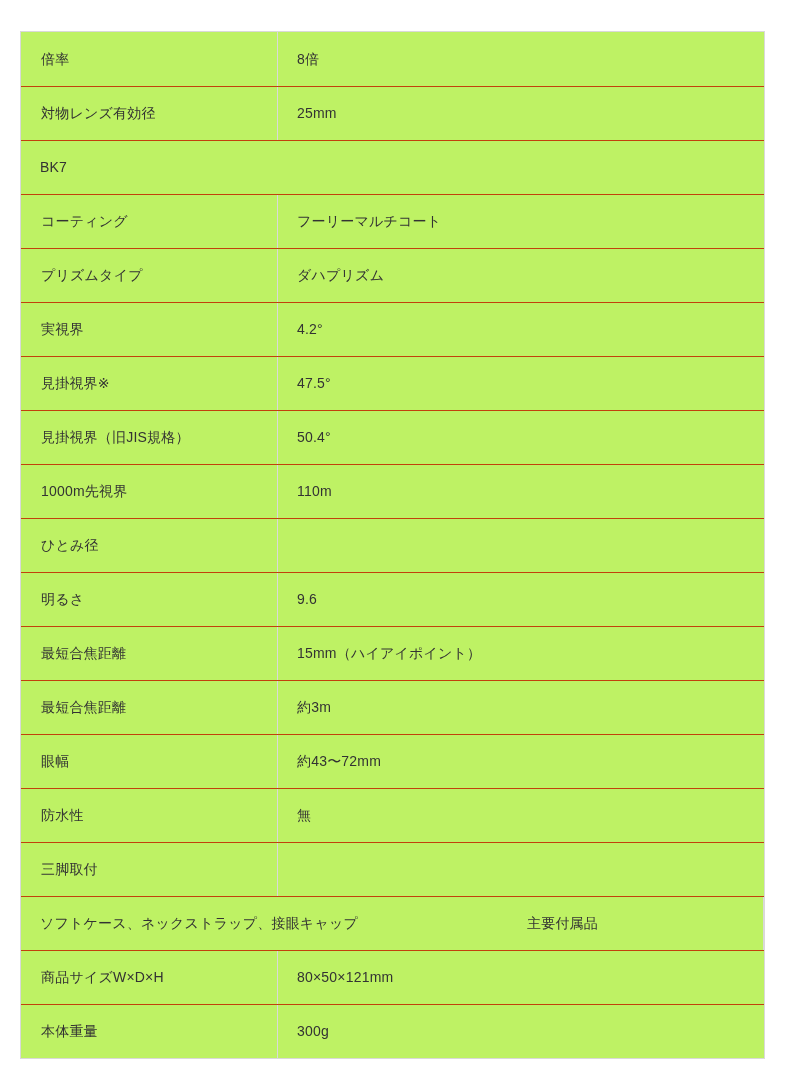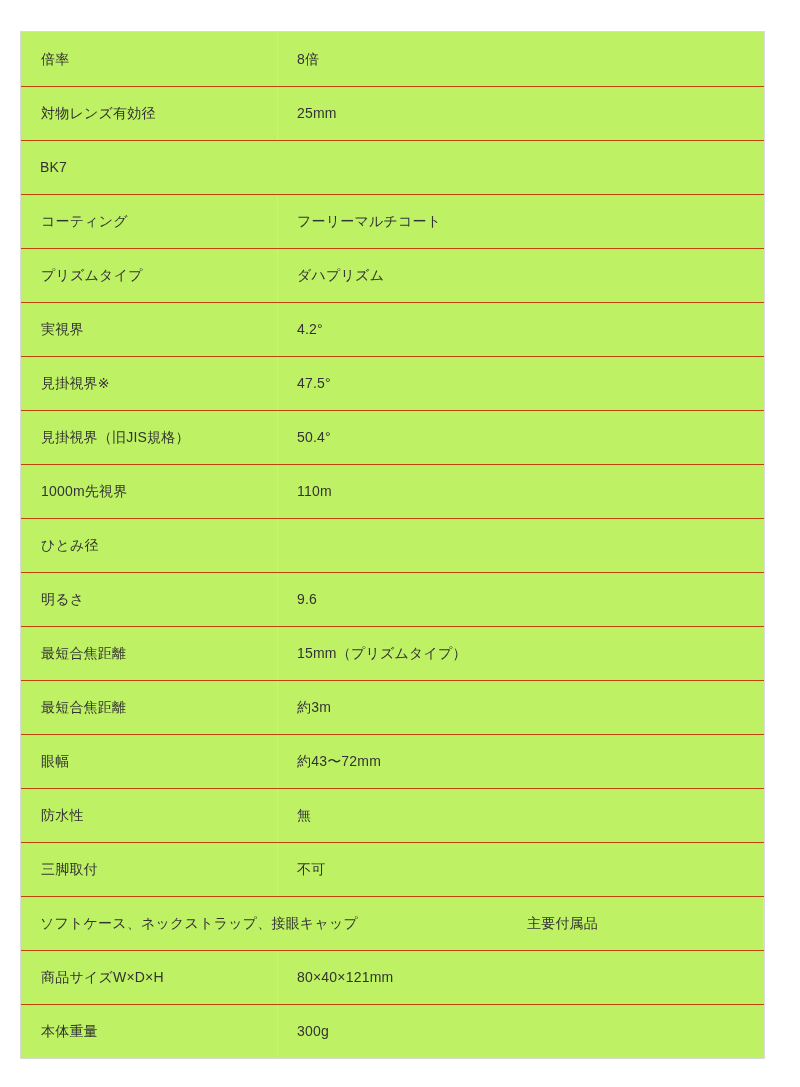--- a/index.html
+++ b/index.html
@@ -105,51 +105,50 @@
       <div class="cell cell-label">ひとみ径</div>
     </div>
 
     <div class="spec-row">
       <div class="cell cell-label">明るさ</div>
       <div class="cell cell-value">9.6</div>
     </div>
 
     <div class="spec-row">
       <div class="cell cell-label">最短合焦距離</div>
-      <div class="cell cell-value">15mm（プリズムタイプ）</div>
+      <div class="cell cell-value">15mm（ハイアイポイント）</div>
     </div>
 
     <div class="spec-row">
       <div class="cell cell-label">最短合焦距離</div>
       <div class="cell cell-value">約3m</div>
     </div>
 
     <div class="spec-row">
       <div class="cell cell-label">眼幅</div>
       <div class="cell cell-value">約43〜72mm</div>
     </div>
 
     <div class="spec-row">
       <div class="cell cell-label">防水性</div>
       <div class="cell cell-value">無</div>
     </div>
 
     <div class="spec-row">
       <div class="cell cell-label">三脚取付</div>
-      <div class="cell cell-value">不可</div>
     </div>
 
     <div class="spec-row">
       <div class="cell cell-value">ソフトケース、ネックストラップ、接眼キャップ</div>
       <div class="cell cell-label">主要付属品</div>
     </div>
 
     <div class="spec-row">
       <div class="cell cell-label">商品サイズW×D×H</div>
-      <div class="cell cell-value">80×40×121mm</div>
+      <div class="cell cell-value">80×50×121mm</div>
     </div>
 
     <div class="spec-row">
       <div class="cell cell-label">本体重量</div>
       <div class="cell cell-value">300g</div>
     </div>
 
   </div>
 </div>
 

